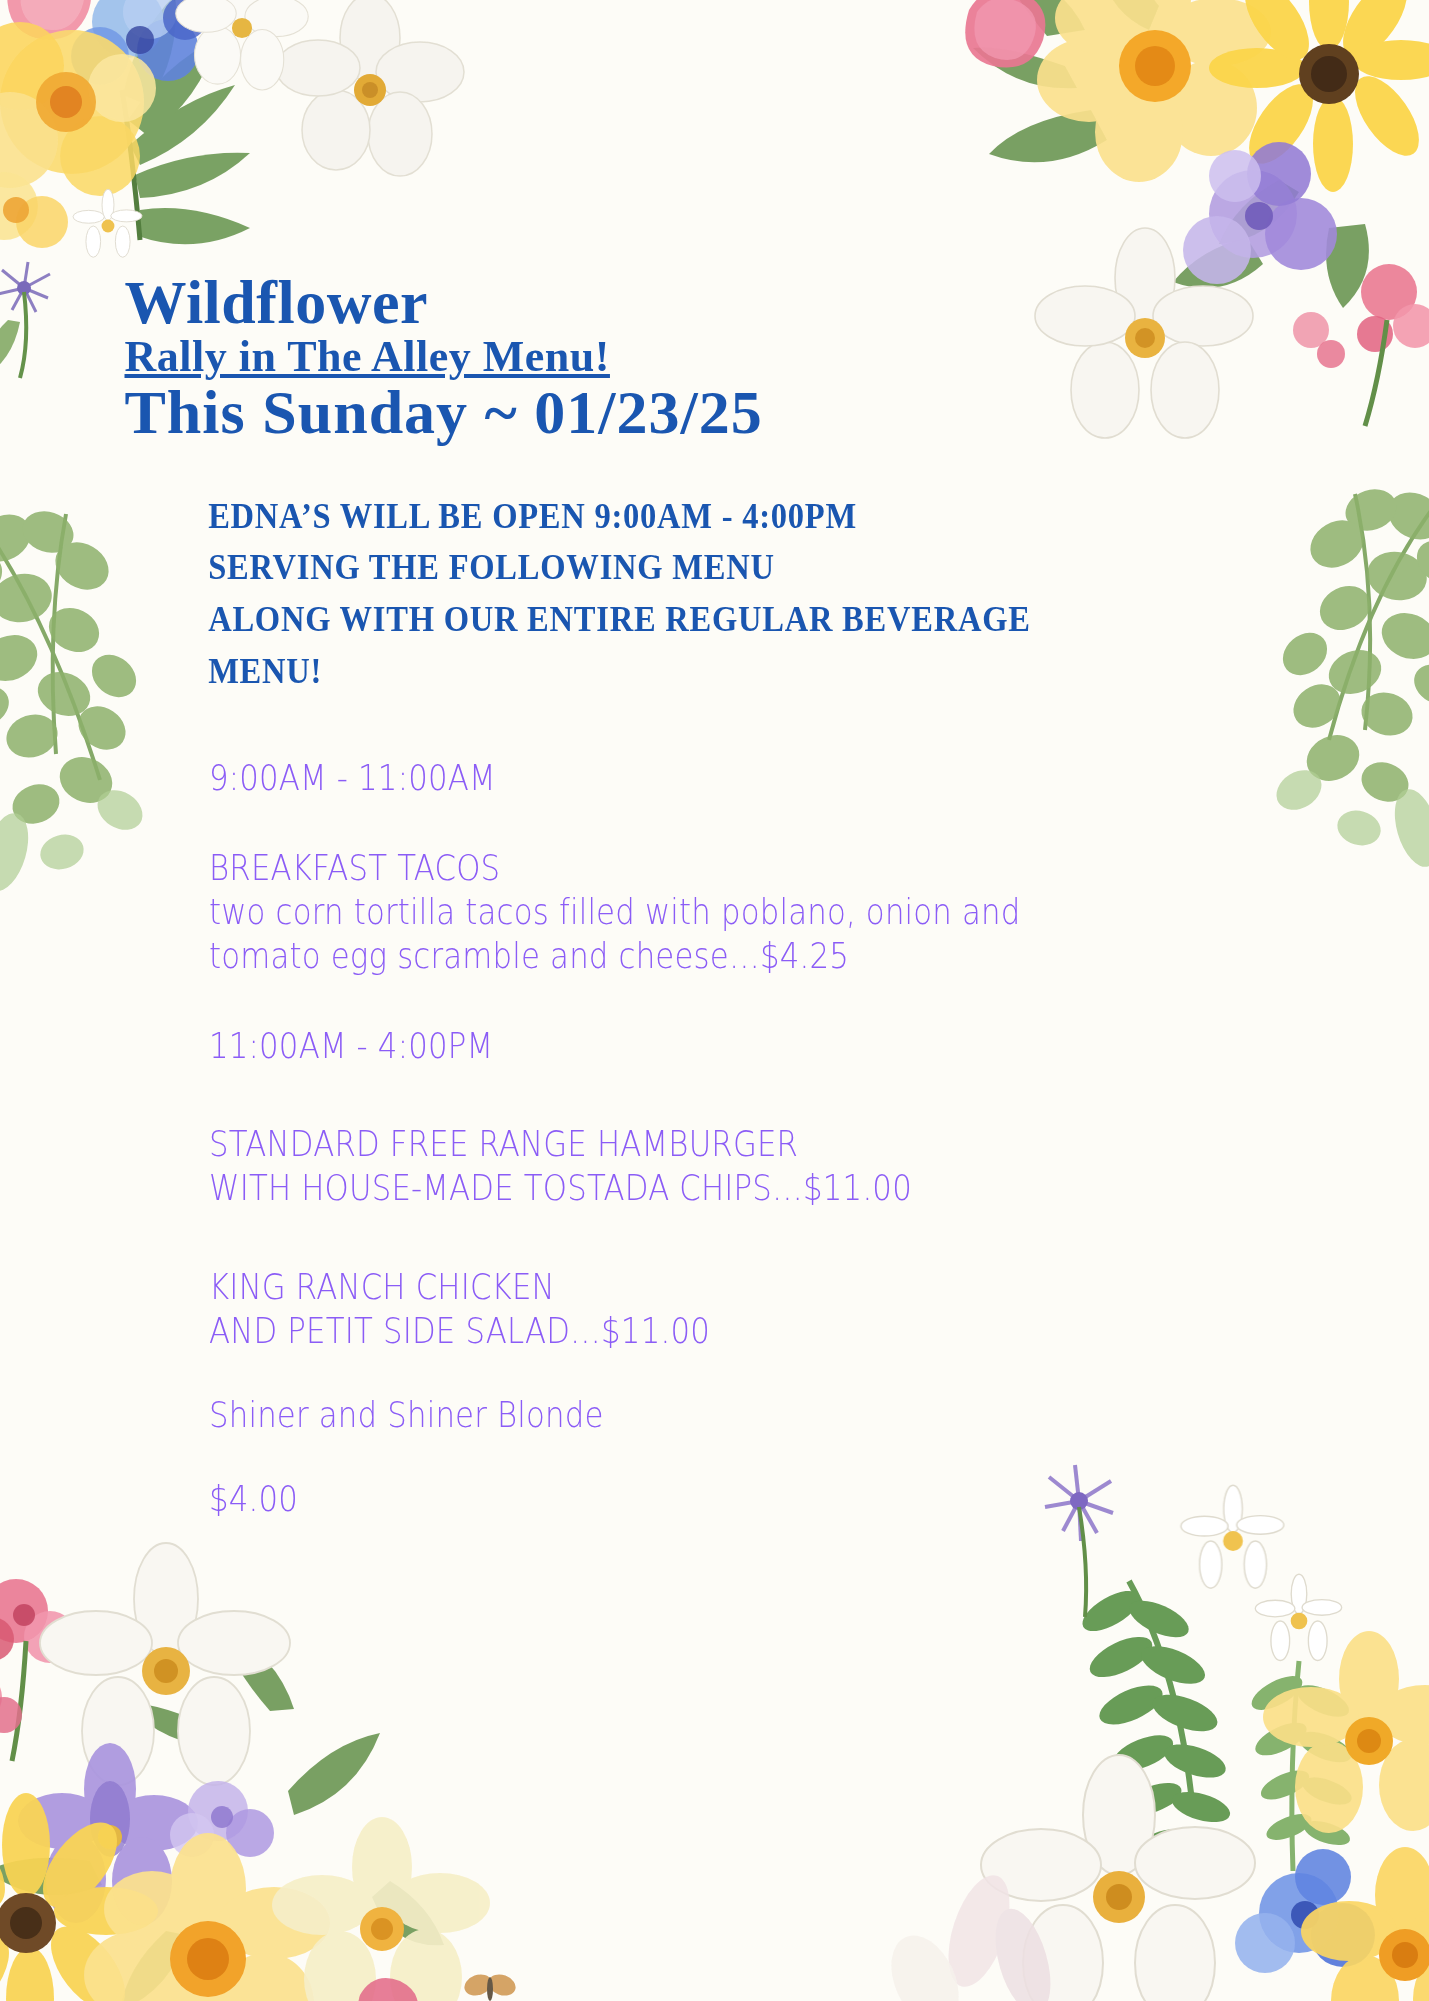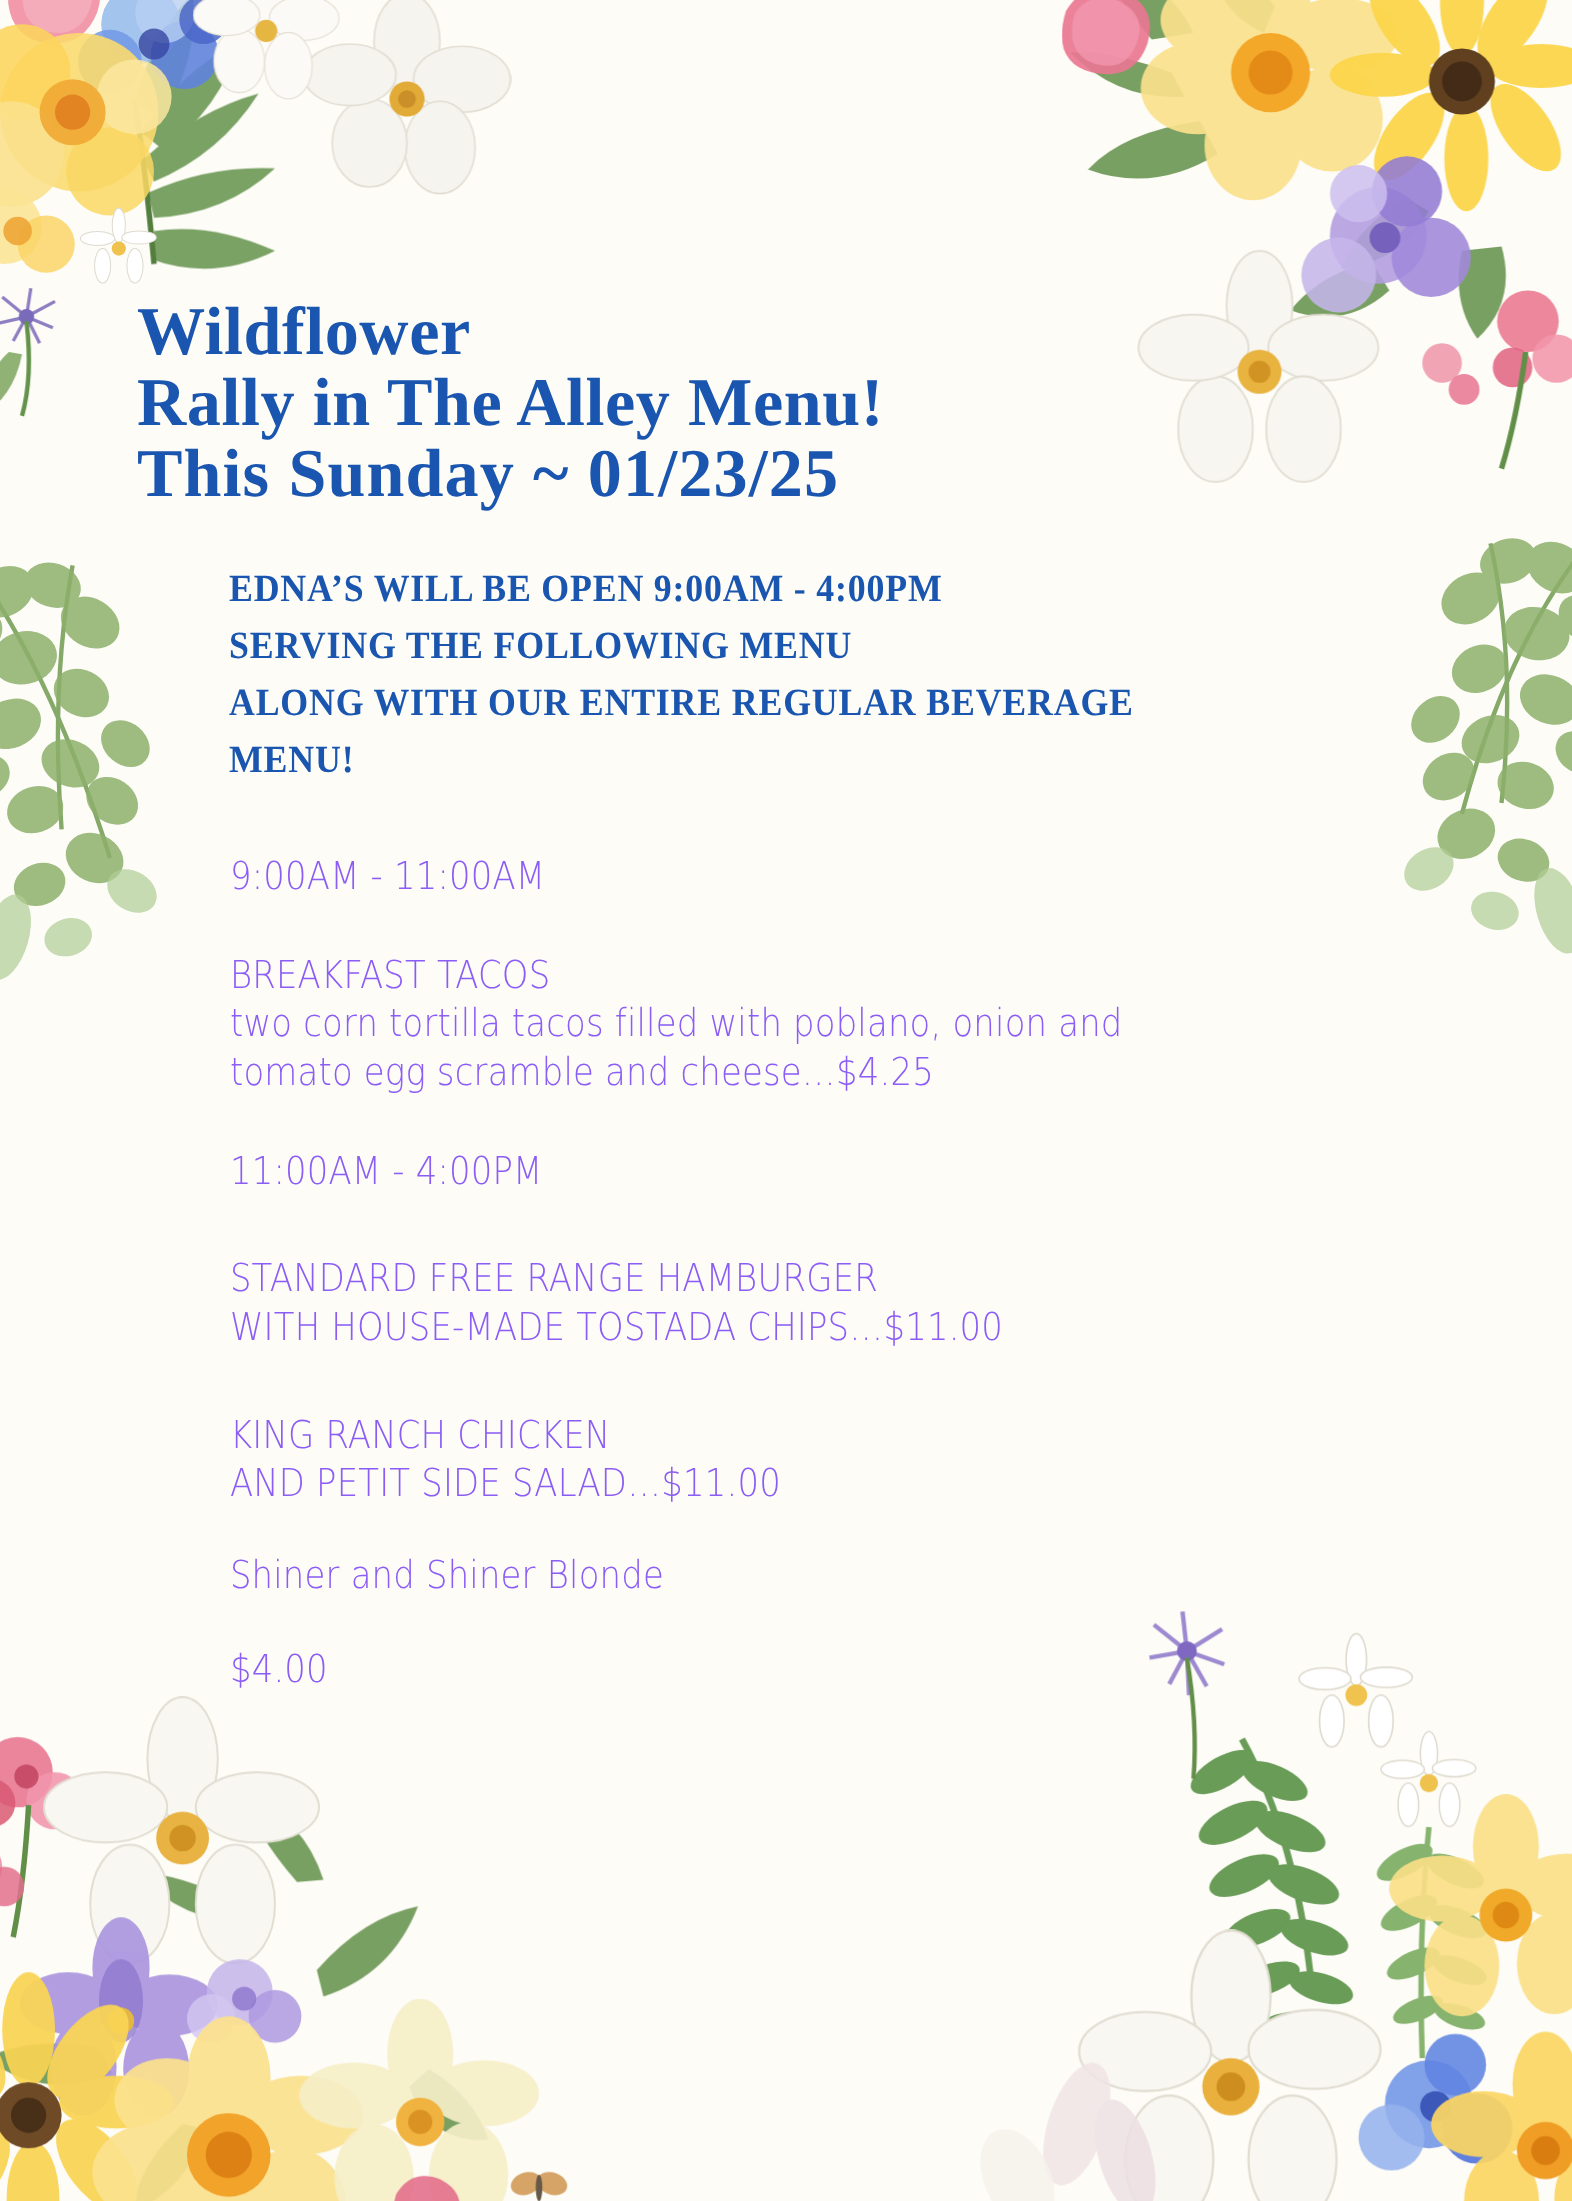--- a/index.html
+++ b/index.html
@@ -46,21 +46,21 @@
   .title-block { margin: 0 auto; width: 1180px; }
   .title-line {
     font-family: "Liberation Serif", "DejaVu Serif", serif;
     font-weight: bold;
     color: #1a56b0;
     font-size: 62px;
     line-height: 1.04;
     letter-spacing: 0.5px;
     white-space: nowrap;
   }
-  .title-line.l2 { font-size: 62px; }
+  .title-line.l2 { font-size: 44px; text-decoration: underline; }
   .title-line.l3 { font-size: 62px; letter-spacing: 1px; }
 
   .subtitle-block {
     margin: 46px auto 0;
     width: 1090px;
   }
   .subtitle-line {
     font-family: "Liberation Serif", "DejaVu Serif", serif;
     font-weight: bold;
     color: #1a56b0;

